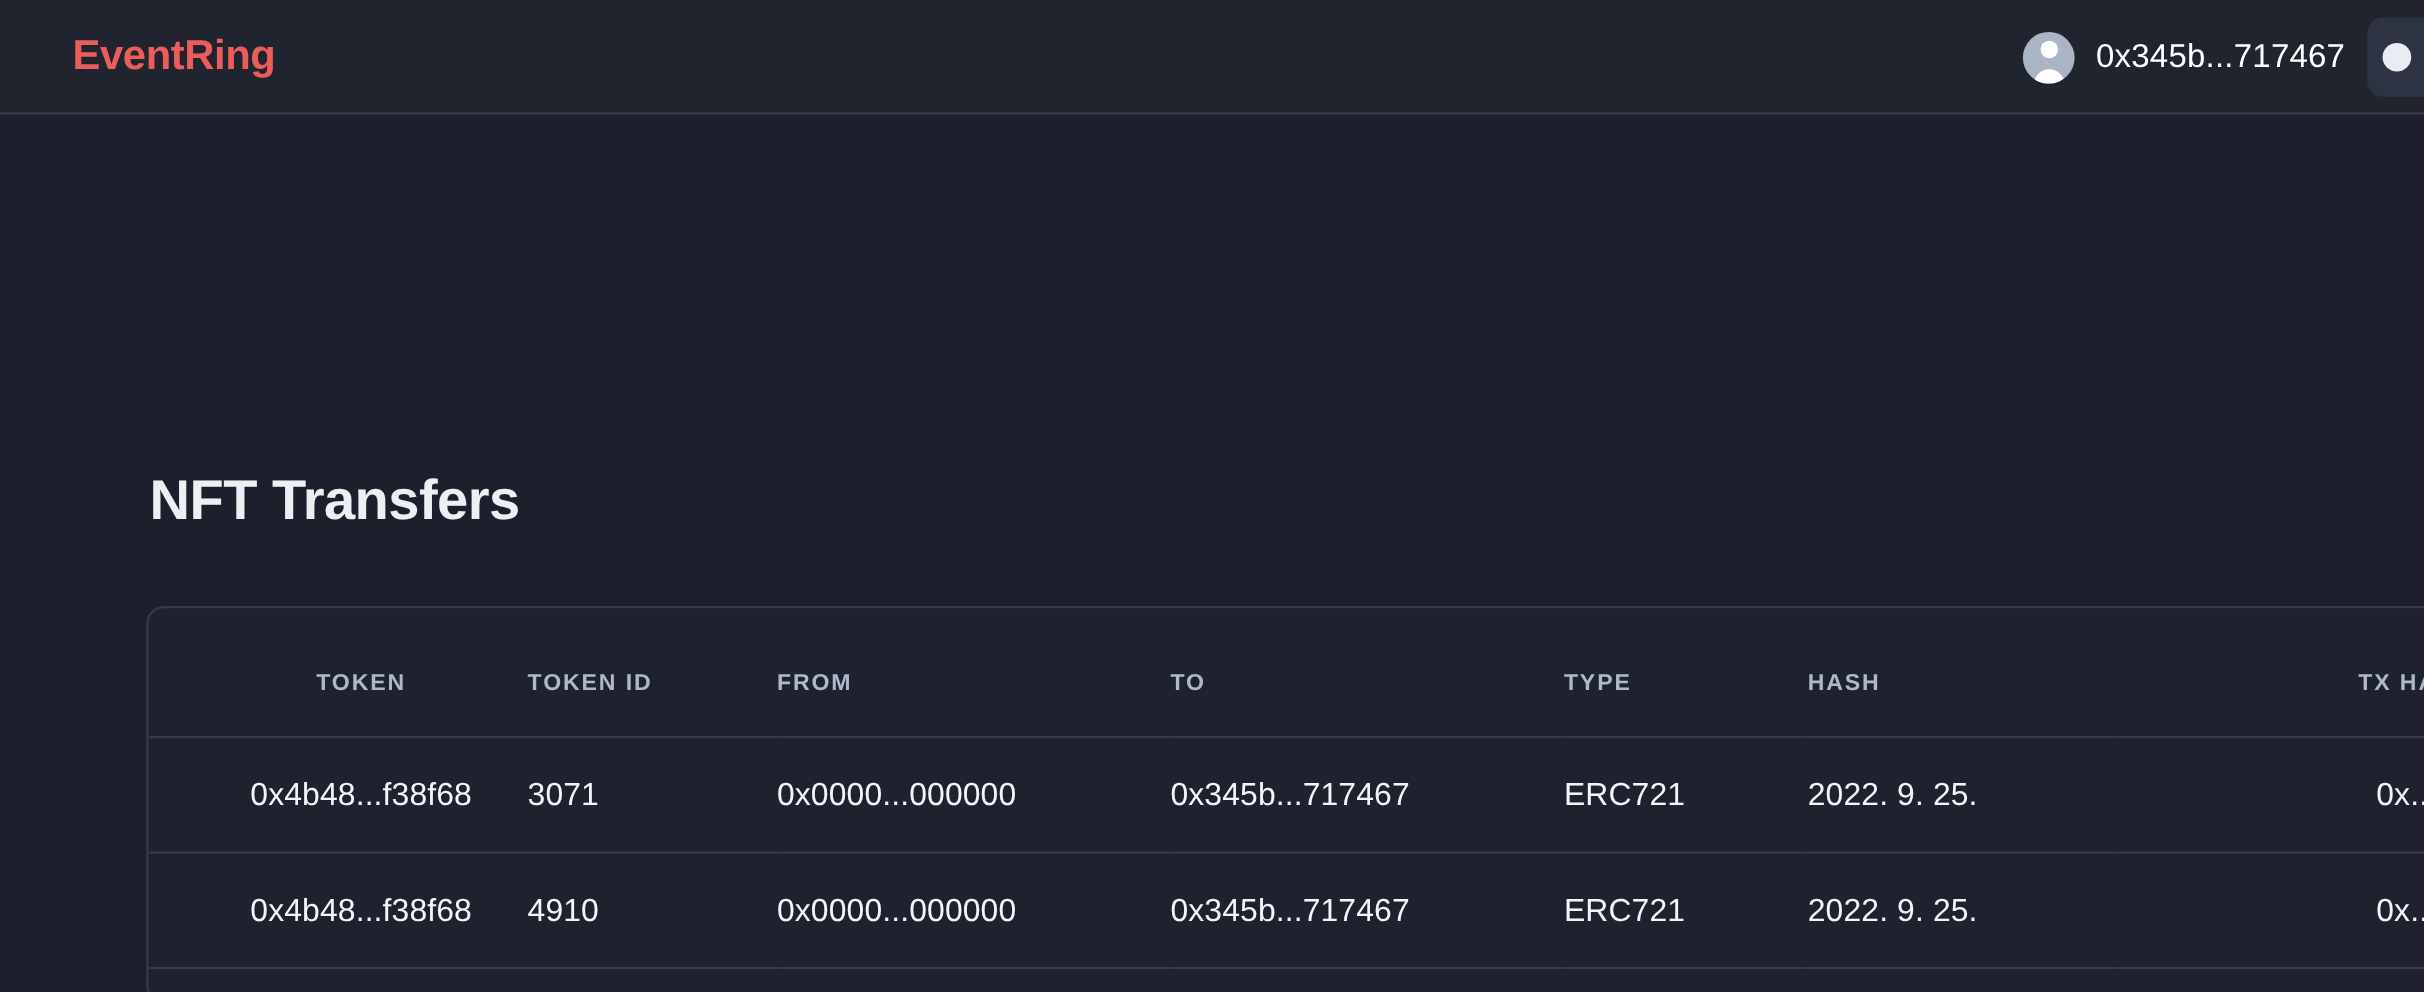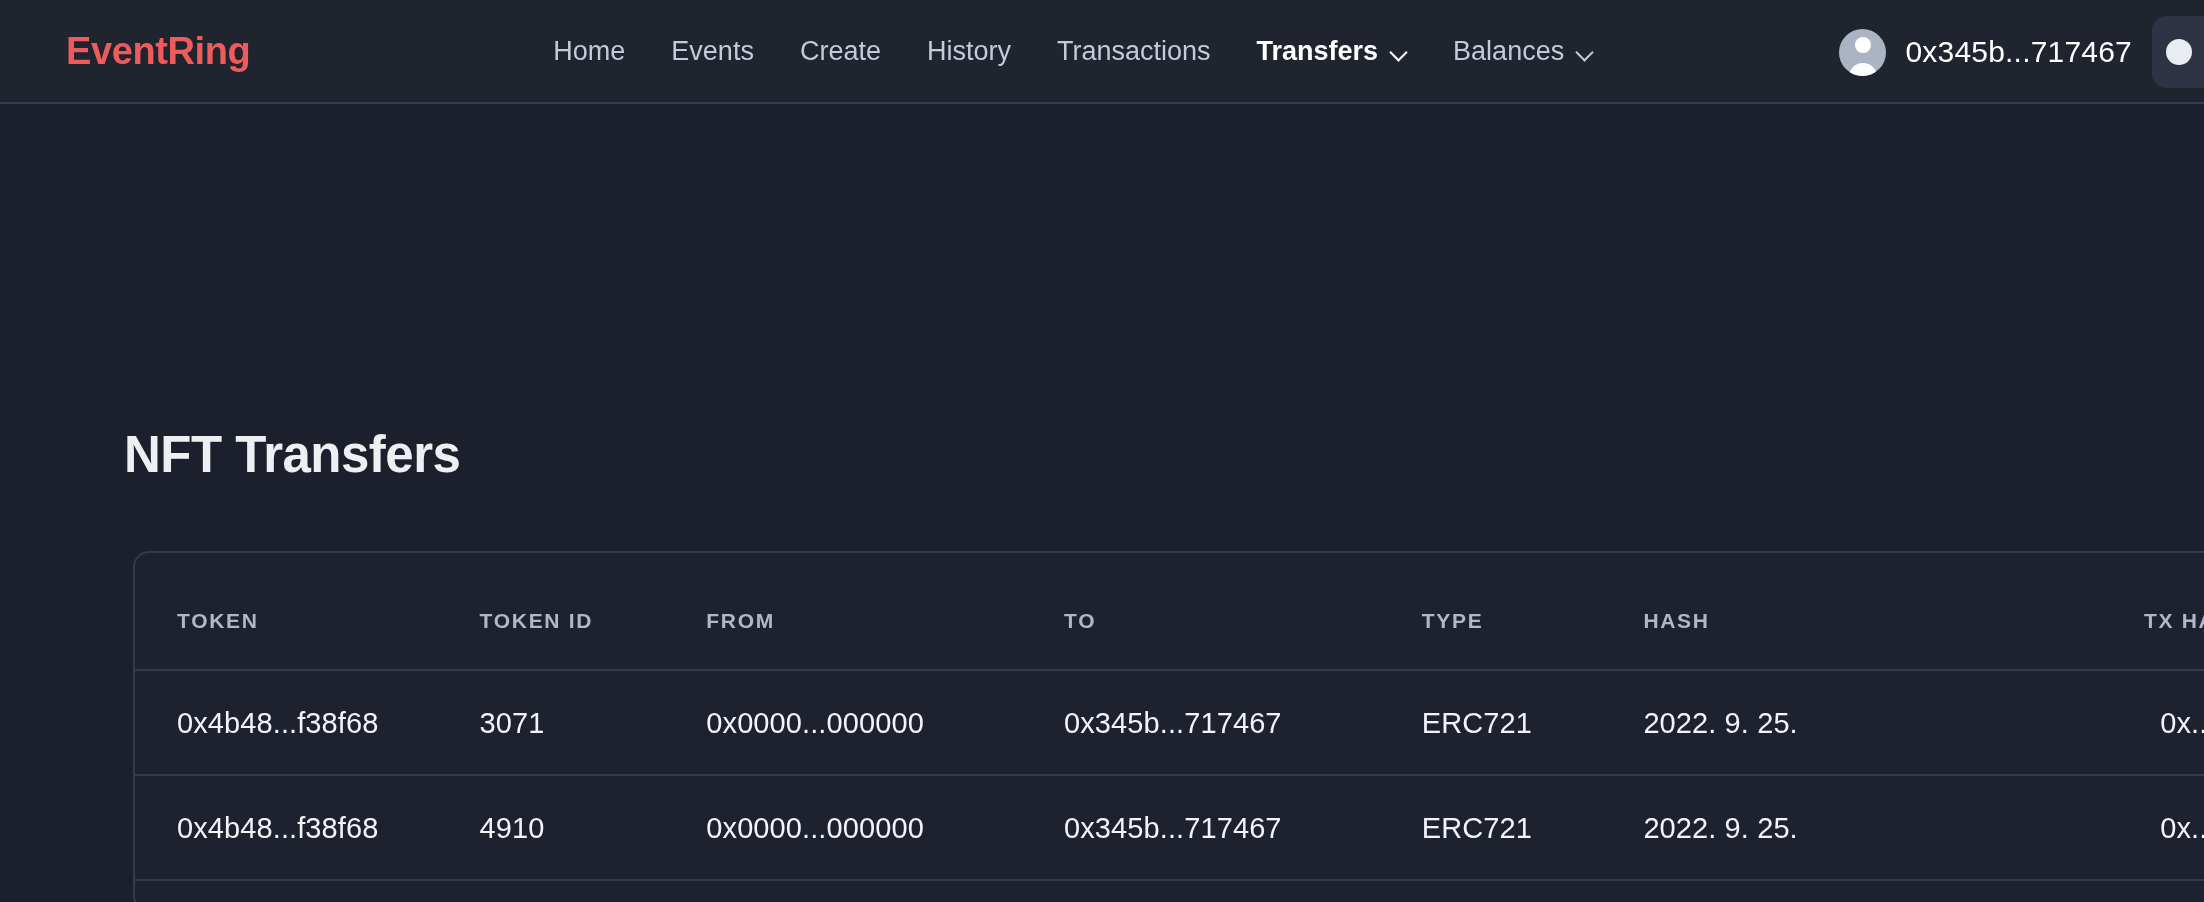--- a/index.html
+++ b/index.html
@@ -169,21 +169,21 @@
 
   
   .main {
     padding: 0;
     position: relative;
     height: 798px;
   }
 
   .page-title {
     position: absolute;
-    left: 124px;
+    left: 136px;
     top: 325px;
     font-size: 51px;
     font-weight: bold;
     color: #edeff3;
     letter-spacing: -0.5px;
     line-height: 1;
   }
 
   .card {
     position: absolute;
@@ -216,57 +216,40 @@
   tbody td {
     font-size: 29px;
     color: #f2f4f8;
     padding: 36px 0 34px 0;
     border-top: 2px solid #333b4a;
     white-space: nowrap;
     letter-spacing: 0.1px;
   }
 
   
-  .c-token   { width: 342px; padding-left: 42px !important; }
+  .c-token   { width: 342px; padding-left: 42px !important; text-align: center; }
   .c-tokenid { width: 225px; margin-left: 20px; }
   .c-from    { width: 355px; }
   .c-to      { width: 355px; }
   .c-type    { width: 220px; }
   .c-date    { width: 280px; }
   .c-txhash  { width: 320px; text-align: right; padding-right: 0 !important; }
 
   thead .c-token { padding-left: 42px !important; }
   tbody .c-token { padding-left: 42px !important; }
 
   .c-txhash-cell { text-align: right; }
 </style>
 </head>
 <body>
 
 <div class="navbar">
 
   <div class="logo">EventRing</div>
 
-  <div class="nav-links">
-    <div class="nav-link">Home</div>
-    <div class="nav-link">Events</div>
-    <div class="nav-link">Create</div>
-    <div class="nav-link">History</div>
-    <div class="nav-link">Transactions</div>
-
-    <div class="nav-dropdown active">
-      <span class="dd-label">Transfers</span>
-      <span class="chev"></span>
-    </div>
-
-    <div class="nav-dropdown">
-      <span class="dd-label">Balances</span>
-      <span class="chev"></span>
-    </div>
-  </div>
 
   <div class="nav-right">
     <div class="account">
       <div class="avatar"></div>
       <div class="account-addr">0x345b...717467</div>
     </div>
     <div class="edge-button">
       <span class="edge-dot"></span>
     </div>
   </div>

